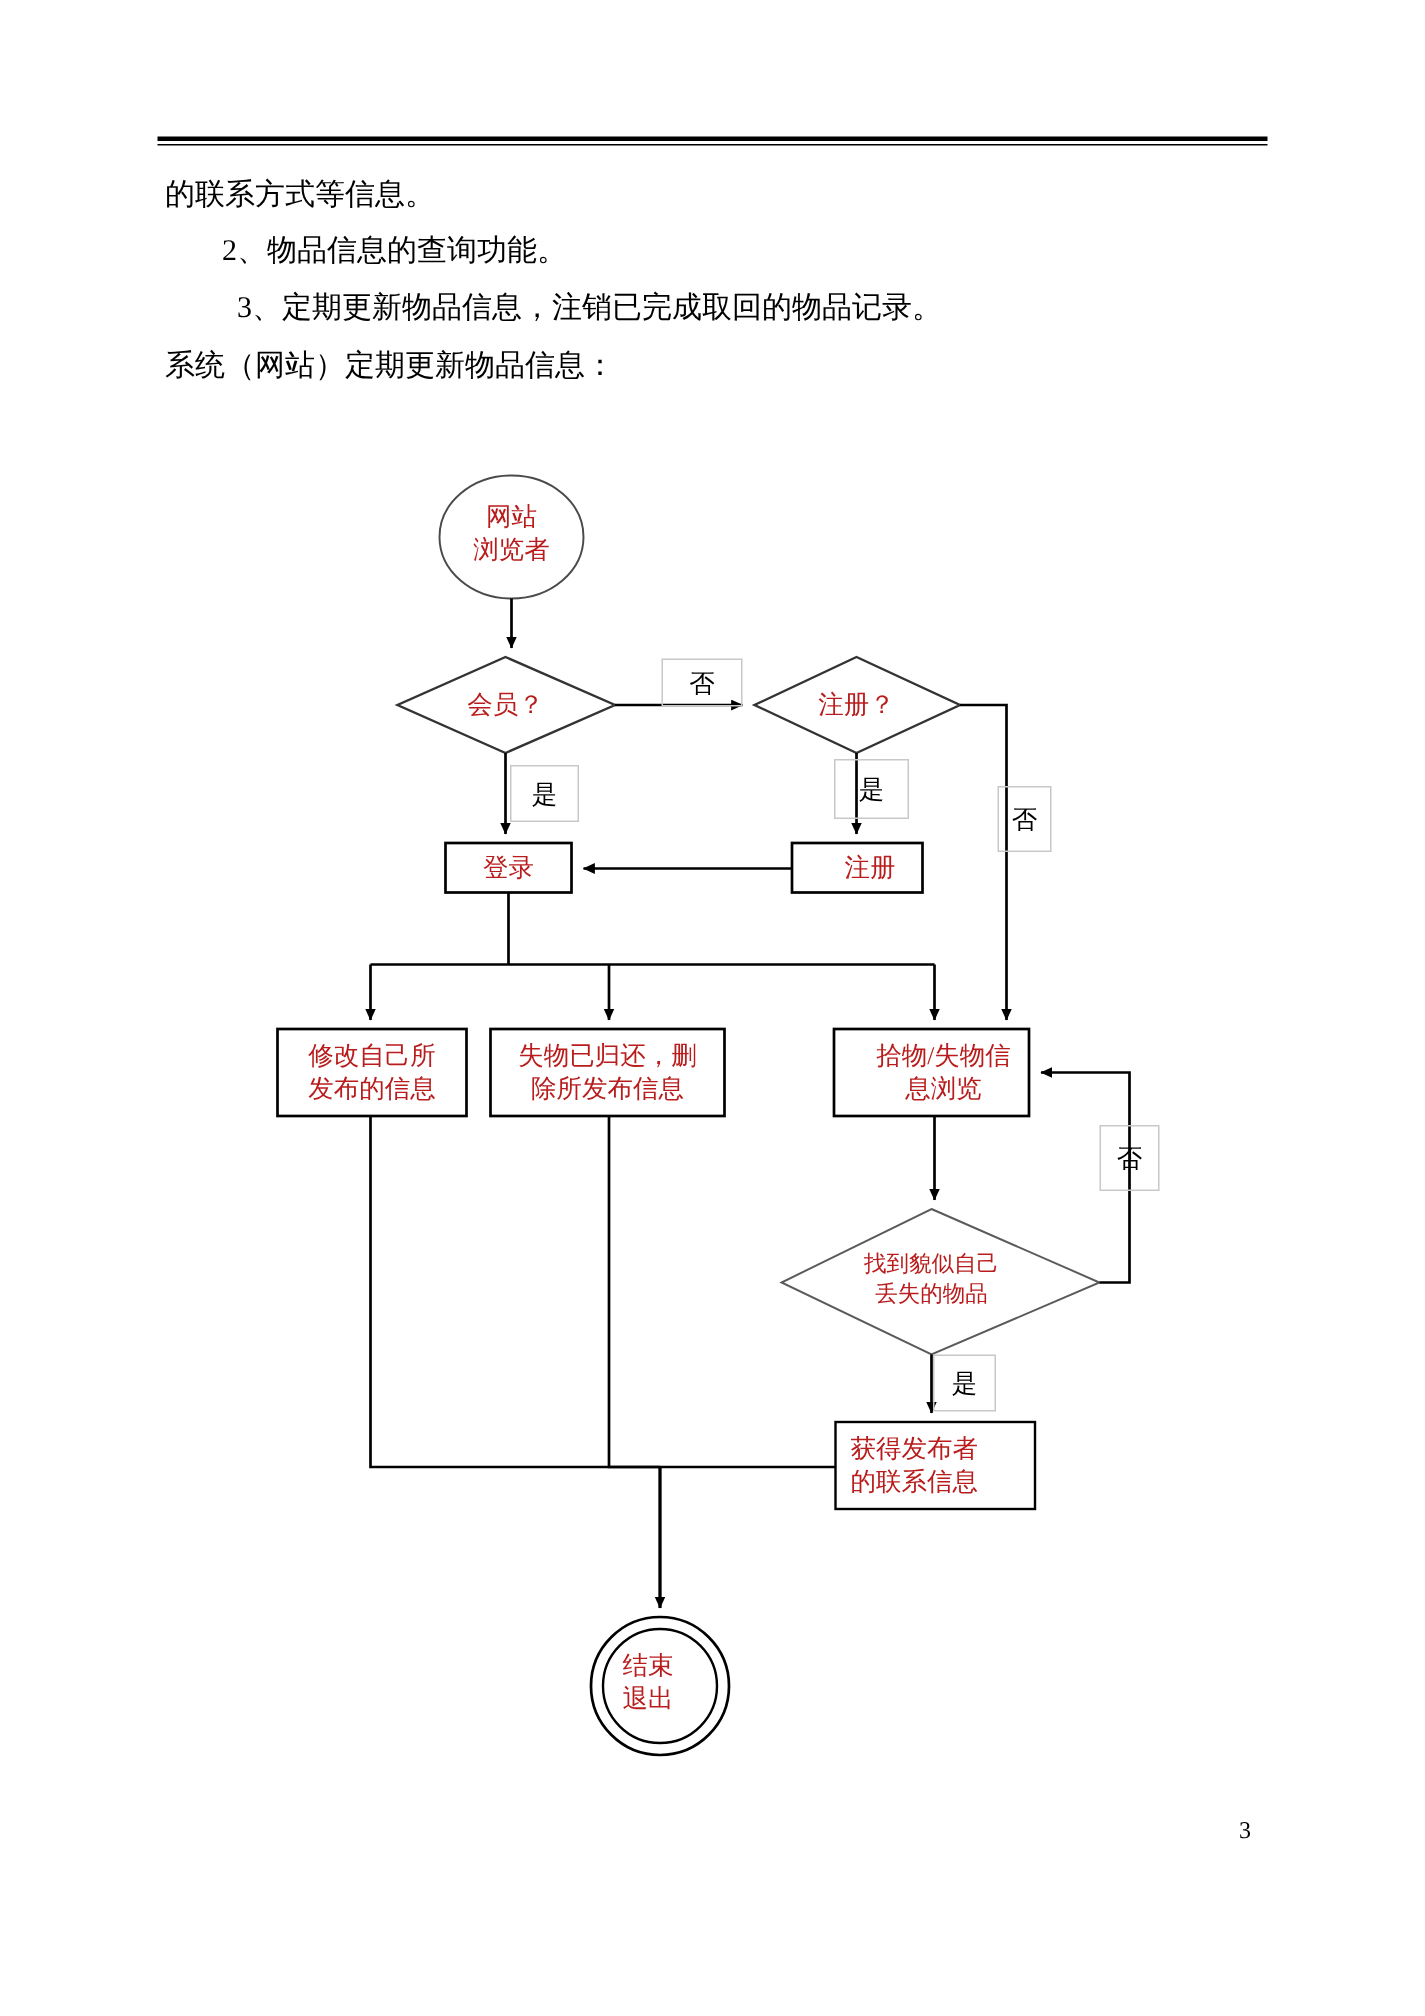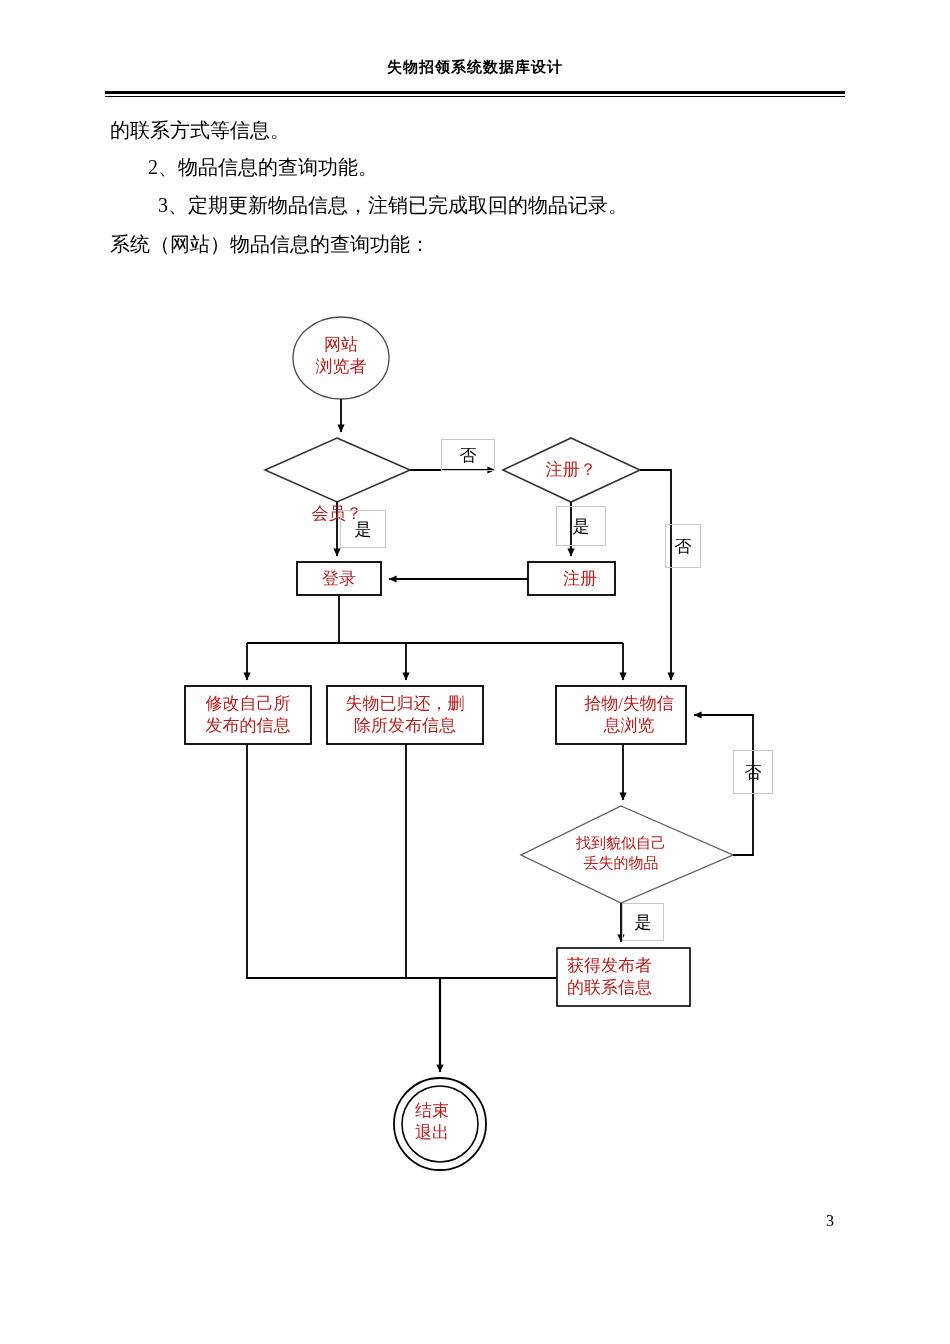--- a/index.html
+++ b/index.html
@@ -110,28 +110,27 @@
     align-items: center;
     justify-content: center;
     pointer-events: none;
   }
 </style>
 </head>
 <body>
 
 <div id="page">
 
-  <div class="doc-header">失物招领系统数据库设计</div>
   <div class="header-rule-thick"></div>
   <div class="header-rule-thin"></div>
 
   <div class="para p1">的联系方式等信息。</div>
   <div class="para p2">2、物品信息的查询功能。</div>
   <div class="para p3">3、定期更新物品信息，注销已完成取回的物品记录。</div>
-  <div class="para p4">系统（网站）物品信息的查询功能：</div>
+  <div class="para p4">系统（网站）定期更新物品信息：</div>
 
   <div class="page-number">3</div>
 
   <div id="flowchart">
 
     <svg id="flow-svg" width="950" height="1344" viewBox="0 0 950 1344">
       <defs>
         <marker id="arrow" markerWidth="10" markerHeight="10" refX="7.6" refY="3.6" orient="auto" markerUnits="userSpaceOnUse">
           <path d="M0,0 L8,3.6 L0,7.2 z" fill="#000000"></path>
         </marker>
@@ -194,21 +193,21 @@
       <path d="M406,744 L406,978 L440,978" stroke="#000000" stroke-width="1.8" fill="none"></path>
 
       <path d="M440,978 L440,1072" stroke="#000000" stroke-width="2.2" fill="none" marker-end="url(#arrow)"></path>
     </svg>
 
     <div class="node-label" style="left:296px; top:334px; width:90px;">
       <div>网站</div>
       <div>浏览者</div>
     </div>
 
-    <div class="node-label" style="left:287px; top:459px; width:100px;margin-top:44px;">会员？</div>
+    <div class="node-label" style="left:287px; top:459px; width:100px;">会员？</div>
 
     <div class="node-label" style="left:521px; top:459px; width:100px;">注册？</div>
 
     <div class="node-label" style="left:297px; top:568px; width:84px;">登录</div>
 
     <div class="node-label" style="left:528px; top:568px; width:104px;">注册</div>
 
     <div class="node-label" style="left:185px; top:693px; width:126px;">
       <div>修改自己所</div>
       <div>发布的信息</div>

